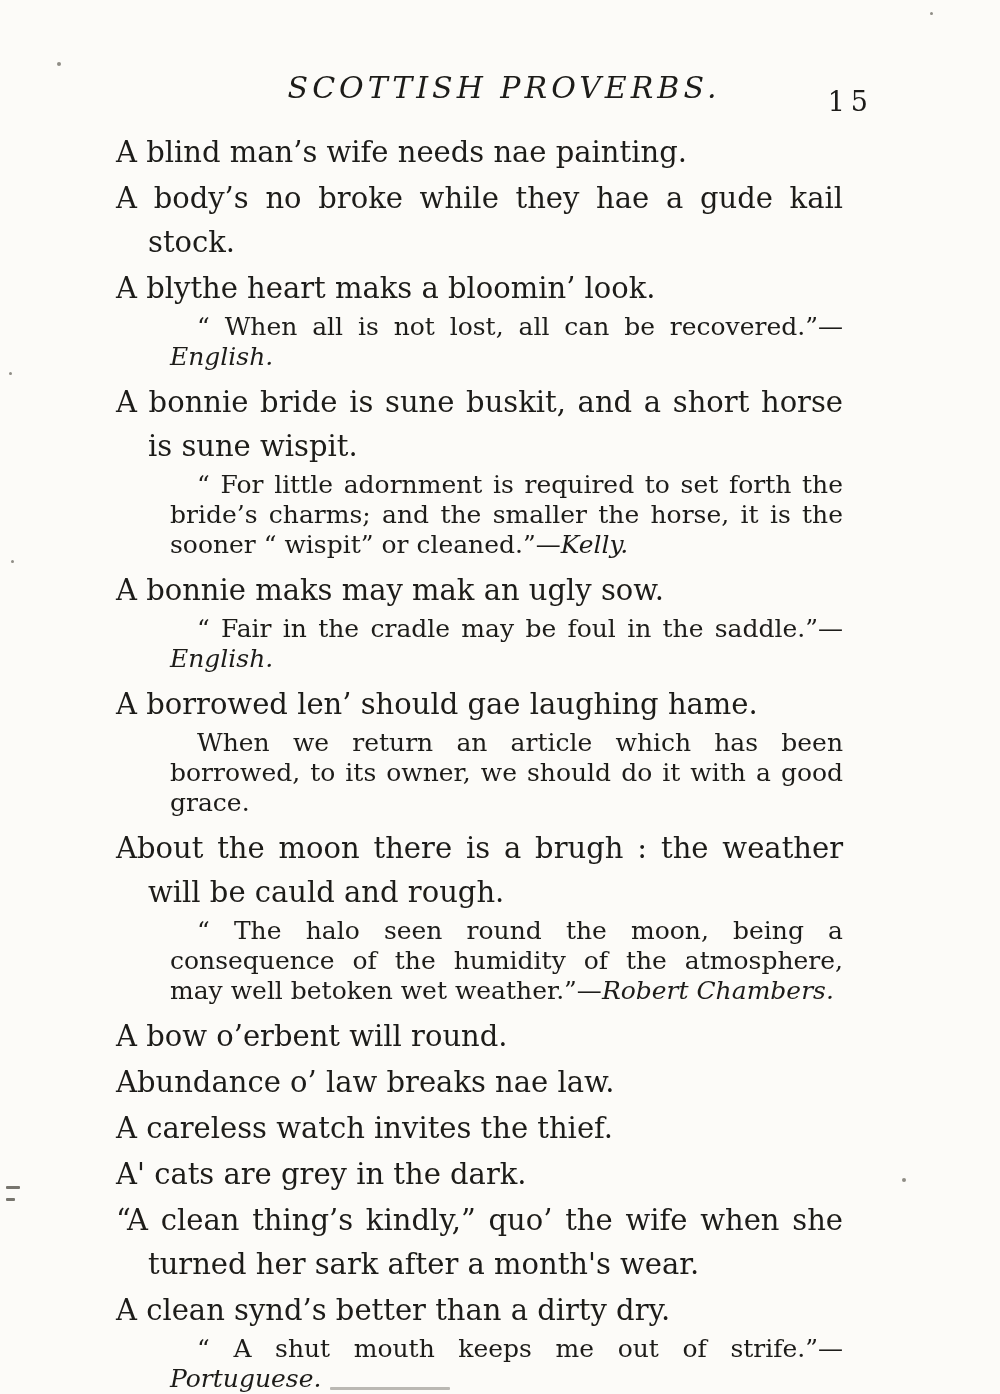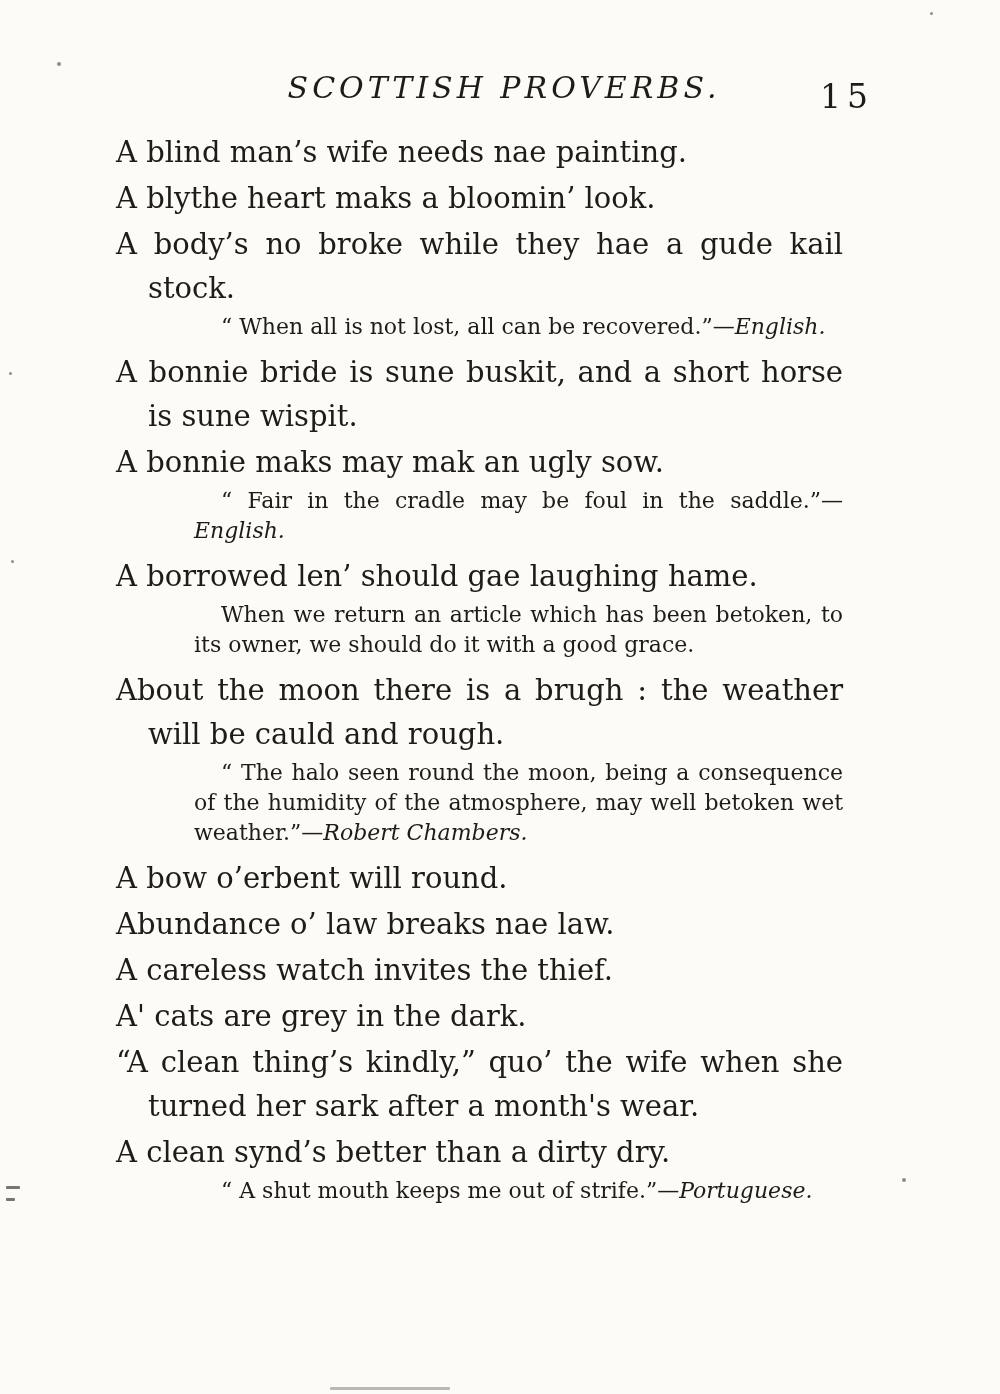--- a/index.html
+++ b/index.html
@@ -30,43 +30,43 @@
     display: block;
     text-align: center;
     font-style: italic;
     font-size: 30px;
     letter-spacing: 4px;
     transform: translateX(-20px);
     white-space: nowrap;
   }
   .page-number {
     position: absolute;
-    top: 7px;
+    top: 16px;
     right: 150px;
-    font-size: 33px;
+    font-size: 27px;
     letter-spacing: 6px;
   }
   .content {
     position: absolute;
     top: 130px;
     left: 116px;
     width: 727px;
   }
   .proverb {
     font-size: 29px;
     line-height: 44px;
     margin: 0 0 2px 0;
     padding-left: 32px;
     text-indent: -32px;
     text-align: justify;
   }
   .note {
-    font-size: 22px;
+    font-size: 25px;
     line-height: 30px;
-    margin: 2px 0 8px 78px;
+    margin: 2px 0 8px 54px;
     text-indent: 27px;
     text-align: justify;
   }
   .note .attr {
     font-style: italic;
   }
   .speck {
     position: absolute;
     background: #8f8d86;
     border-radius: 50%;
@@ -82,28 +82,29 @@
 
 <div class="page">
 
   <div class="header">
     <span class="header-title">SCOTTISH PROVERBS.</span>
     <span class="page-number">15</span>
   </div>
 
   <div class="content">
       <p class="proverb"><span class="txt">A blind man’s wife needs nae painting.</span></p>
+      <p class="proverb"><span class="txt">A body’s no broke while they hae a gude kail stock.</span></p>
       <p class="proverb"><span class="txt">A blythe heart maks a bloomin’ look.</span></p>
-      <p class="proverb"><span class="txt">A body’s no broke while they hae a gude kail stock.</span></p>
       <p class="note"><span class="txt">“ When all is not lost, all can be recovered.”—</span><span class="attr">English.</span></p>
       <p class="proverb"><span class="txt">A bonnie bride is sune buskit, and a short horse is sune wispit.</span></p>
+      <p class="note"><span class="txt">“ For little adornment is required to set forth the bride’s charms; and the smaller the horse, it is the sooner “ wispit” or cleaned.”—</span><span class="attr">Kelly.</span></p>
       <p class="proverb"><span class="txt">A bonnie maks may mak an ugly sow.</span></p>
       <p class="note"><span class="txt">“ Fair in the cradle may be foul in the saddle.”—</span><span class="attr">English.</span></p>
       <p class="proverb"><span class="txt">A borrowed len’ should gae laughing hame.</span></p>
-      <p class="note"><span class="txt">When we return an article which has been betoken, to its owner, we should do it with a good grace.</span></p>
+      <p class="note"><span class="txt">When we return an article which has been borrowed, to its owner, we should do it with a good grace.</span></p>
       <p class="proverb"><span class="txt">About the moon there is a brugh : the weather will be cauld and rough.</span></p>
       <p class="note"><span class="txt">“ The halo seen round the moon, being a consequence of the humidity of the atmosphere, may well betoken wet weather.”—</span><span class="attr">Robert Chambers.</span></p>
       <p class="proverb"><span class="txt">A bow o’erbent will round.</span></p>
       <p class="proverb"><span class="txt">Abundance o’ law breaks nae law.</span></p>
       <p class="proverb"><span class="txt">A careless watch invites the thief.</span></p>
       <p class="proverb"><span class="txt">A' cats are grey in the dark.</span></p>
       <p class="proverb"><span class="txt">“A clean thing’s kindly,” quo’ the wife when she turned her sark after a month's wear.</span></p>
       <p class="proverb"><span class="txt">A clean synd’s better than a dirty dry.</span></p>
       <p class="note"><span class="txt">“ A shut mouth keeps me out of strife.”—</span><span class="attr">Portuguese.</span></p>
     </div>

